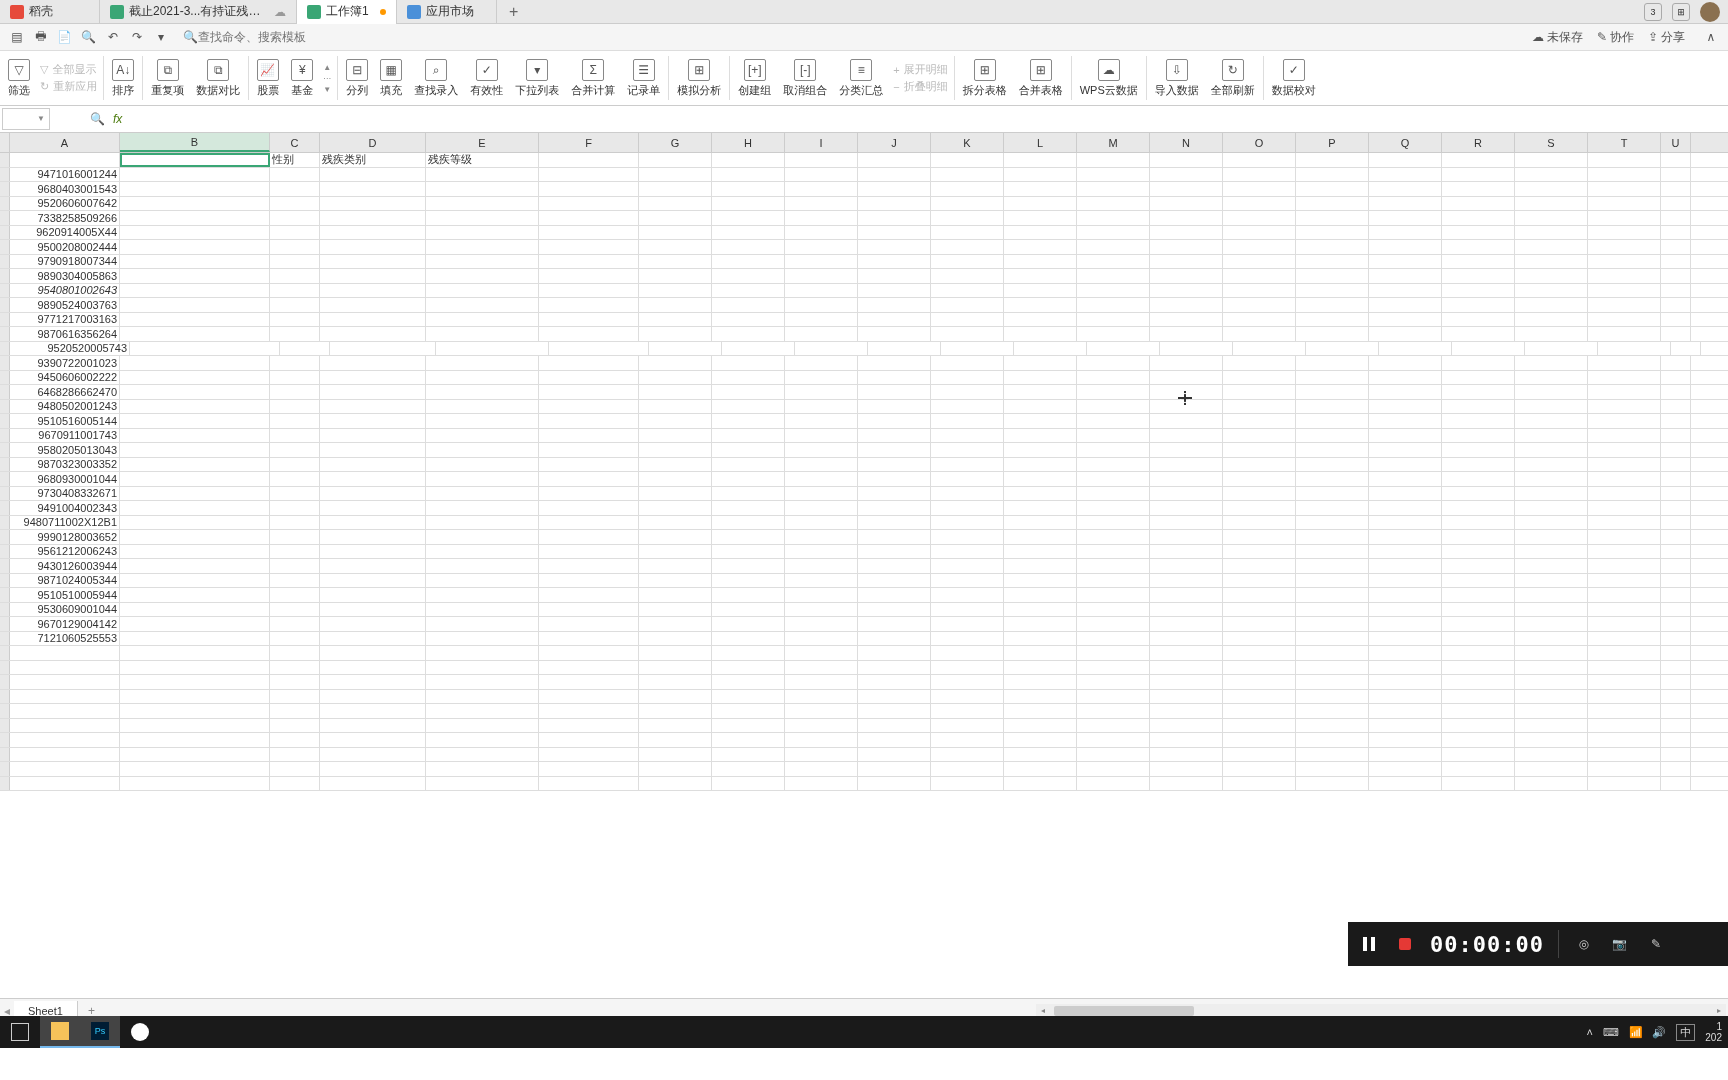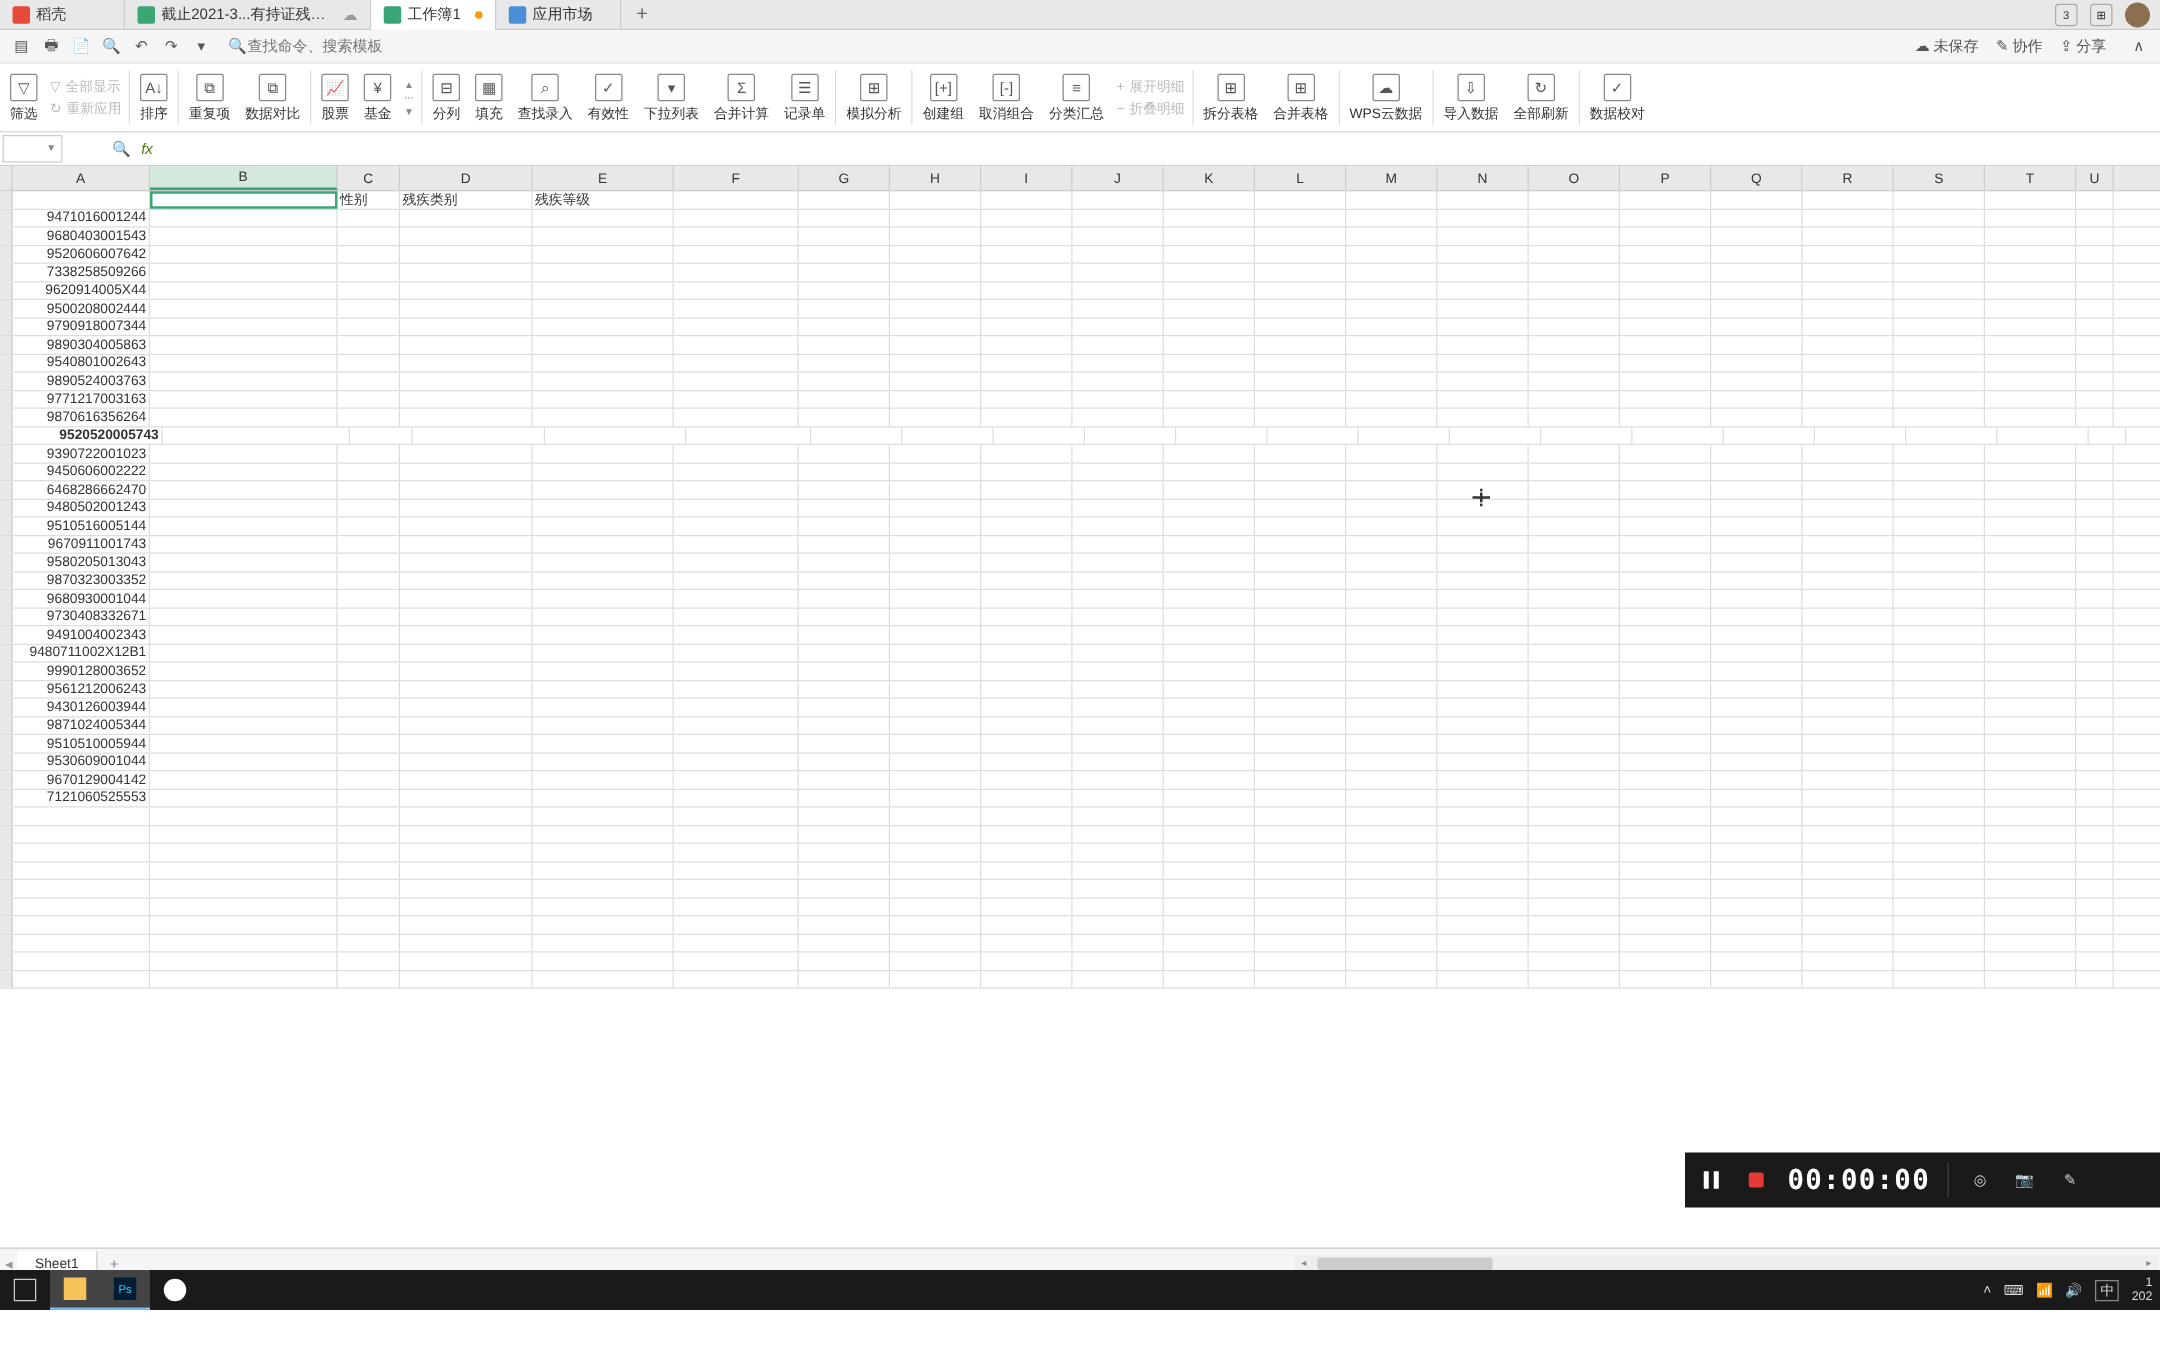--- a/index.html
+++ b/index.html
@@ -534,21 +534,21 @@
             <div class="cell" style="width: 73px;"></div>
             <div class="cell" style="width: 73px;"></div>
             <div class="cell" style="width: 73px;"></div>
             <div class="cell" style="width: 73px;"></div>
             <div class="cell" style="width: 73px;"></div>
             <div class="cell" style="width: 73px;"></div>
             <div class="cell" style="width: 30px;"></div>
           </div>
           <div class="row">
             <div style="width: 10px; border-right: 1px solid rgb(204, 204, 204); background: rgb(232, 232, 232);"></div>
-            <div class="cell" style="width: 110px; justify-content: flex-end;">9540801002643</div>
+            <div class="cell" style="width: 110px; justify-content: flex-end; font-style: italic;">9540801002643</div>
             <div class="cell" style="width: 150px;"></div>
             <div class="cell" style="width: 50px;"></div>
             <div class="cell" style="width: 106px;"></div>
             <div class="cell" style="width: 113px;"></div>
             <div class="cell" style="width: 100px;"></div>
             <div class="cell" style="width: 73px;"></div>
             <div class="cell" style="width: 73px;"></div>
             <div class="cell" style="width: 73px;"></div>
             <div class="cell" style="width: 73px;"></div>
             <div class="cell" style="width: 73px;"></div>
@@ -630,21 +630,21 @@
             <div class="cell" style="width: 73px;"></div>
             <div class="cell" style="width: 73px;"></div>
             <div class="cell" style="width: 73px;"></div>
             <div class="cell" style="width: 73px;"></div>
             <div class="cell" style="width: 73px;"></div>
             <div class="cell" style="width: 73px;"></div>
             <div class="cell" style="width: 30px;"></div>
           </div>
           <div class="row">
             <div style="width: 10px; border-right: 1px solid rgb(204, 204, 204); background: rgb(232, 232, 232);"></div>
-            <div class="cell" style="width: 120px; justify-content: flex-end; font-weight: bold;">9520520005743</div>
+            <div class="cell" style="width: 120px; justify-content: flex-end;">9520520005743</div>
             <div class="cell" style="width: 150px;"></div>
             <div class="cell" style="width: 50px;"></div>
             <div class="cell" style="width: 106px;"></div>
             <div class="cell" style="width: 113px;"></div>
             <div class="cell" style="width: 100px;"></div>
             <div class="cell" style="width: 73px;"></div>
             <div class="cell" style="width: 73px;"></div>
             <div class="cell" style="width: 73px;"></div>
             <div class="cell" style="width: 73px;"></div>
             <div class="cell" style="width: 73px;"></div>

